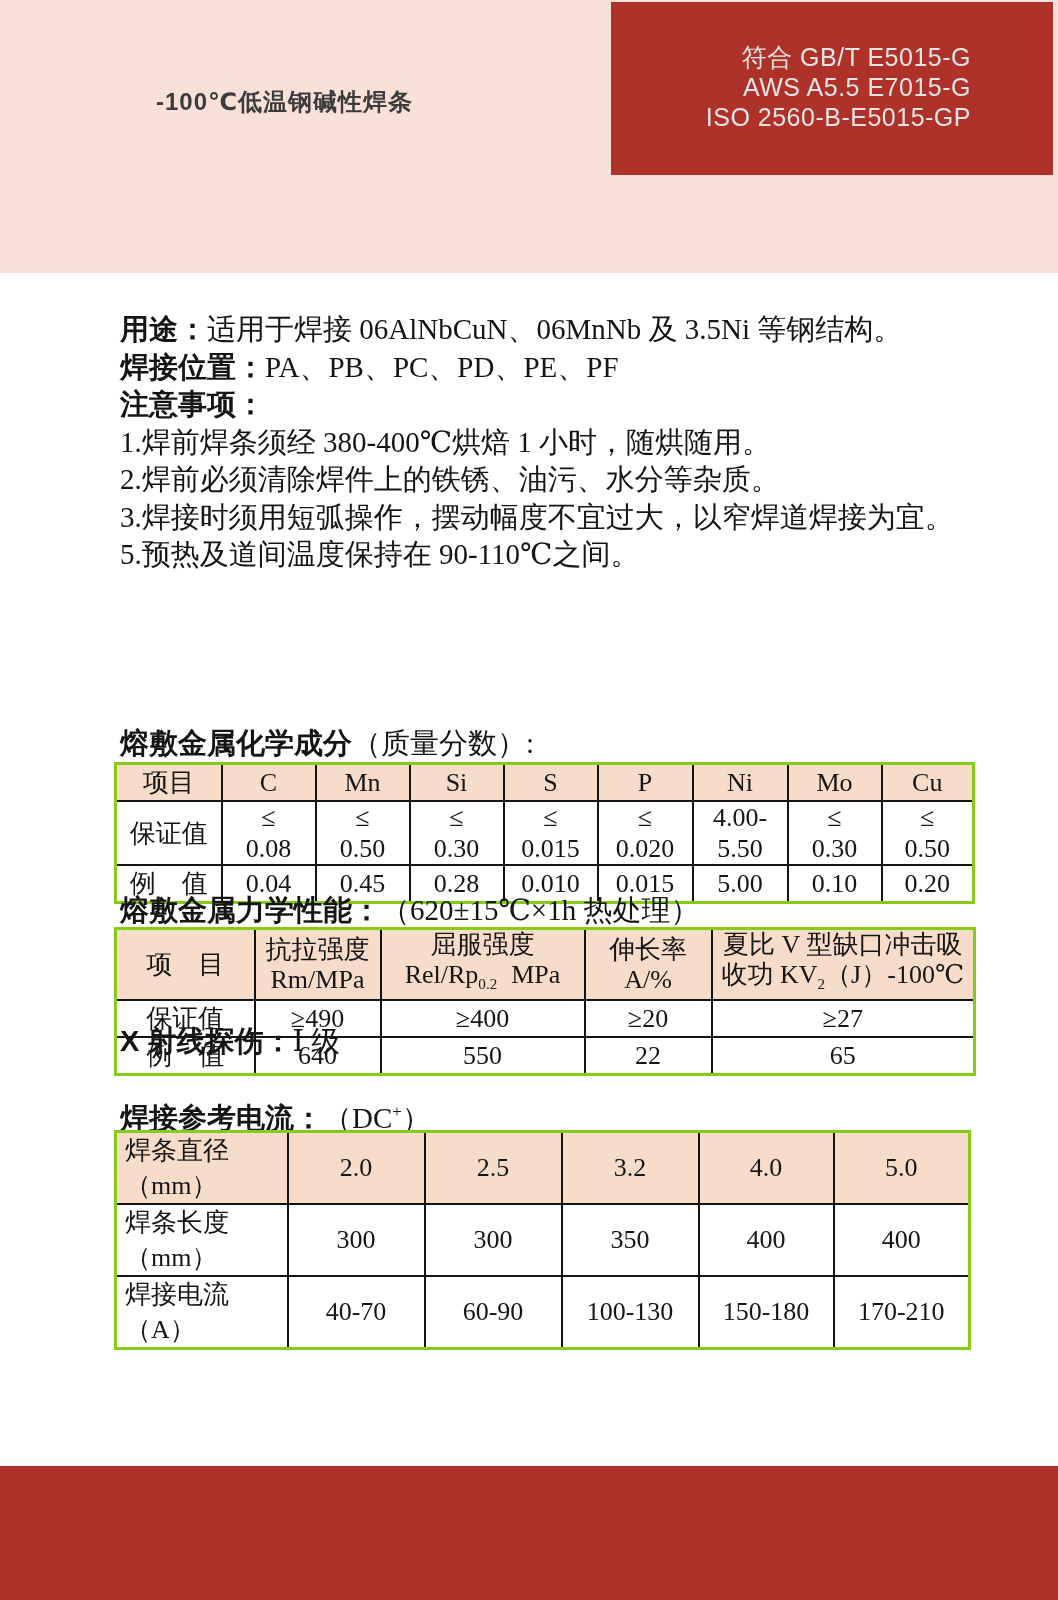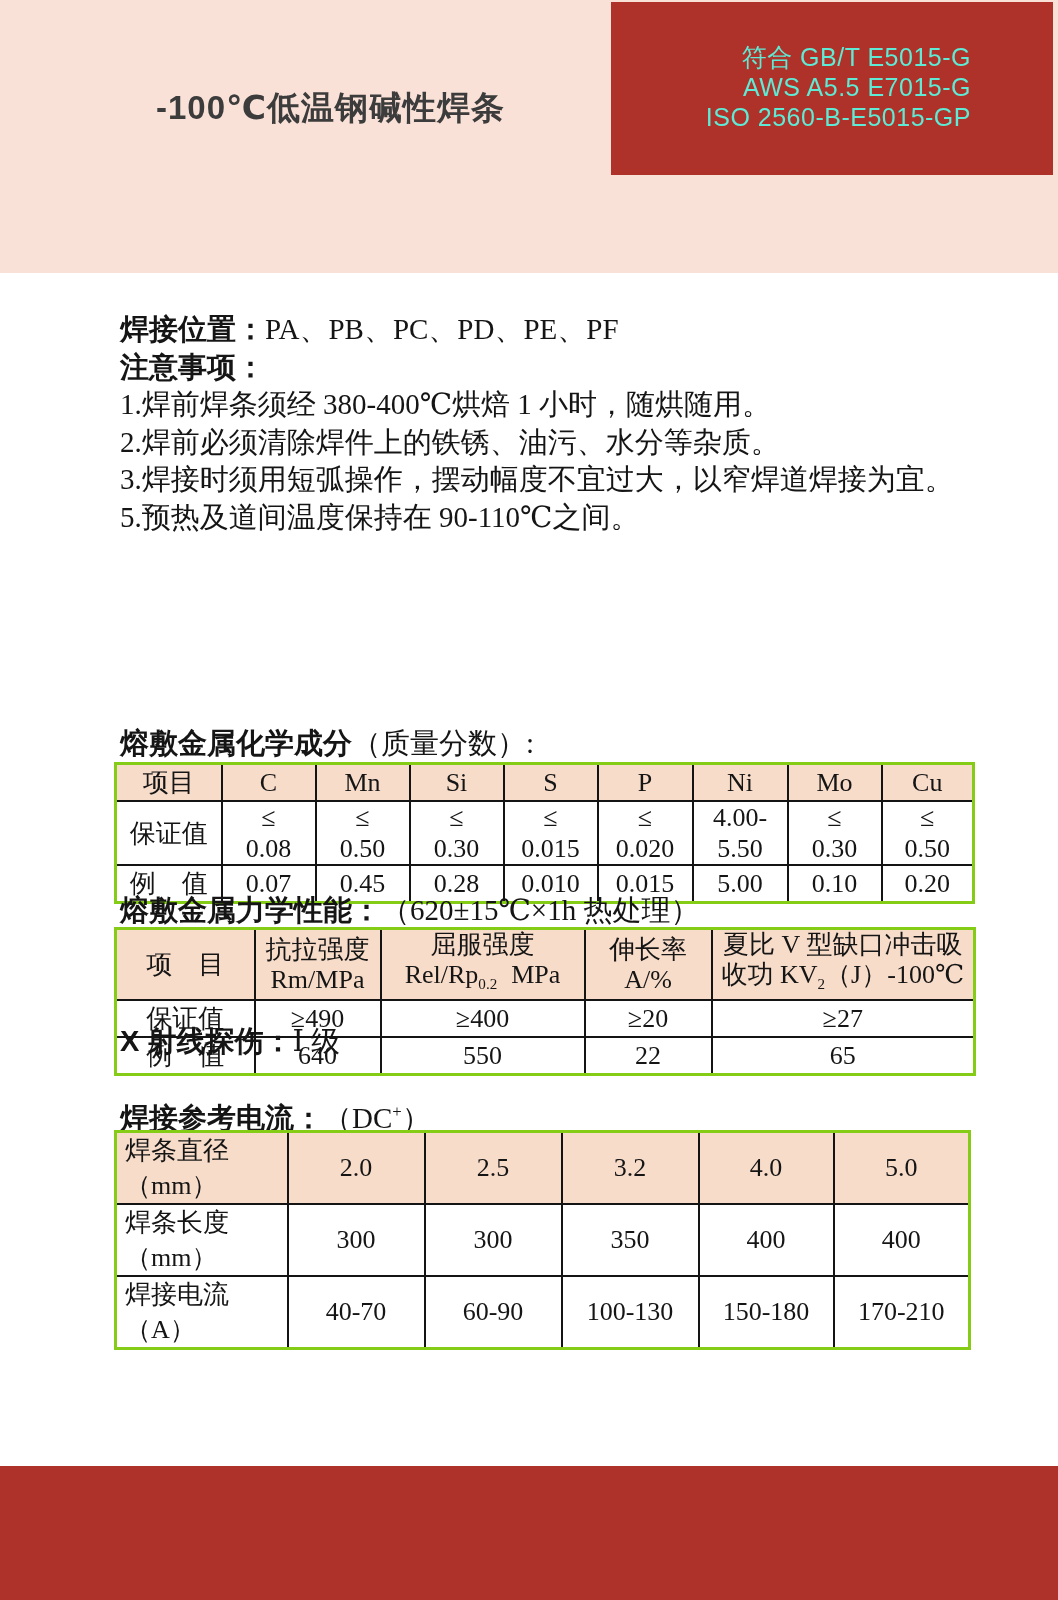--- a/index.html
+++ b/index.html
@@ -3,25 +3,25 @@
 <meta charset="utf-8">
 <style>
   html,body{margin:0;padding:0;background:#ffffff;}
   .page{position:relative;width:1058px;height:1600px;background:#ffffff;overflow:hidden;
         font-family:"Liberation Serif","DejaVu Serif",serif;color:#151515;}
 
   
   .banner{position:absolute;left:0;top:0;width:1058px;height:273px;background:#fae1d7;}
   .product-title{position:absolute;left:156px;top:86px;margin:0;
       font-family:"Liberation Sans","DejaVu Sans",sans-serif;
-      font-size:33px;font-weight:700;color:#3c3c3c;letter-spacing:1px;white-space:nowrap;}
+      font-size:24px;font-weight:700;color:#3c3c3c;letter-spacing:1px;white-space:nowrap;}
   .standards{position:absolute;left:611px;top:2px;width:442px;height:173px;background:#ae3229;
       box-sizing:border-box;padding:40px 82px 4px 0;text-align:right;
       font-family:"Liberation Sans","DejaVu Sans",sans-serif;
-      font-size:25px;line-height:30px;color:#5eead4;letter-spacing:0.5px;}
+      font-size:25px;line-height:30px;color:#e5e5e5;letter-spacing:0.5px;}
 
   
   .text-block{position:absolute;left:120px;top:311px;width:838px;
       font-size:29px;line-height:37.5px;text-align:justify;}
   .text-block p{margin:0;}
   .lbl{font-family:"Liberation Sans","DejaVu Sans",sans-serif;font-weight:700;}
 
   
   .sec-title{font-size:29px;line-height:38px;white-space:nowrap;}
   .sec-title .normal{font-weight:400;}
@@ -73,20 +73,21 @@
   <header class="banner">
     <h1 class="product-title">-100℃低温钢碱性焊条</h1>
     <div class="standards">
       <div>符合 GB/T E5015-G</div>
       <div>AWS A5.5 E7015-G</div>
       <div>ISO 2560-B-E5015-GP</div>
     </div>
   </header>
 
   <section class="text-block">
+    <p><span class="lbl">用途：</span><span>适用于焊接 06AlNbCuN、06MnNb 及 3.5Ni 等钢结构。</span></p>
     <p><span class="lbl">焊接位置：</span><span>PA、PB、PC、PD、PE、PF</span></p>
     <p><span class="lbl">注意事项：</span></p>
     <p>1.焊前焊条须经 380-400℃烘焙 1 小时，随烘随用。</p>
     <p>2.焊前必须清除焊件上的铁锈、油污、水分等杂质。</p>
     <p>3.焊接时须用短弧操作，摆动幅度不宜过大，以窄焊道焊接为宜。</p>
     <p>5.预热及道间温度保持在 90-110℃之间。</p>
   </section>
 
   <section class="chem-sec">
     <div class="chem-title-row">
@@ -147,21 +148,21 @@
               <div class="t">≤</div>
               <div class="b">0.30</div>
             </td>
         <td class="two-line">
               <div class="t">≤</div>
               <div class="b">0.50</div>
             </td>
       </tr>
       <tr class="example">
         <td>例　值</td>
-        <td>0.07</td>
+        <td>0.04</td>
         <td>0.45</td>
         <td>0.28</td>
         <td>0.010</td>
         <td>0.015</td>
         <td>5.00</td>
         <td>0.10</td>
         <td>0.20</td>
       </tr>
     </tbody>
       </table>

